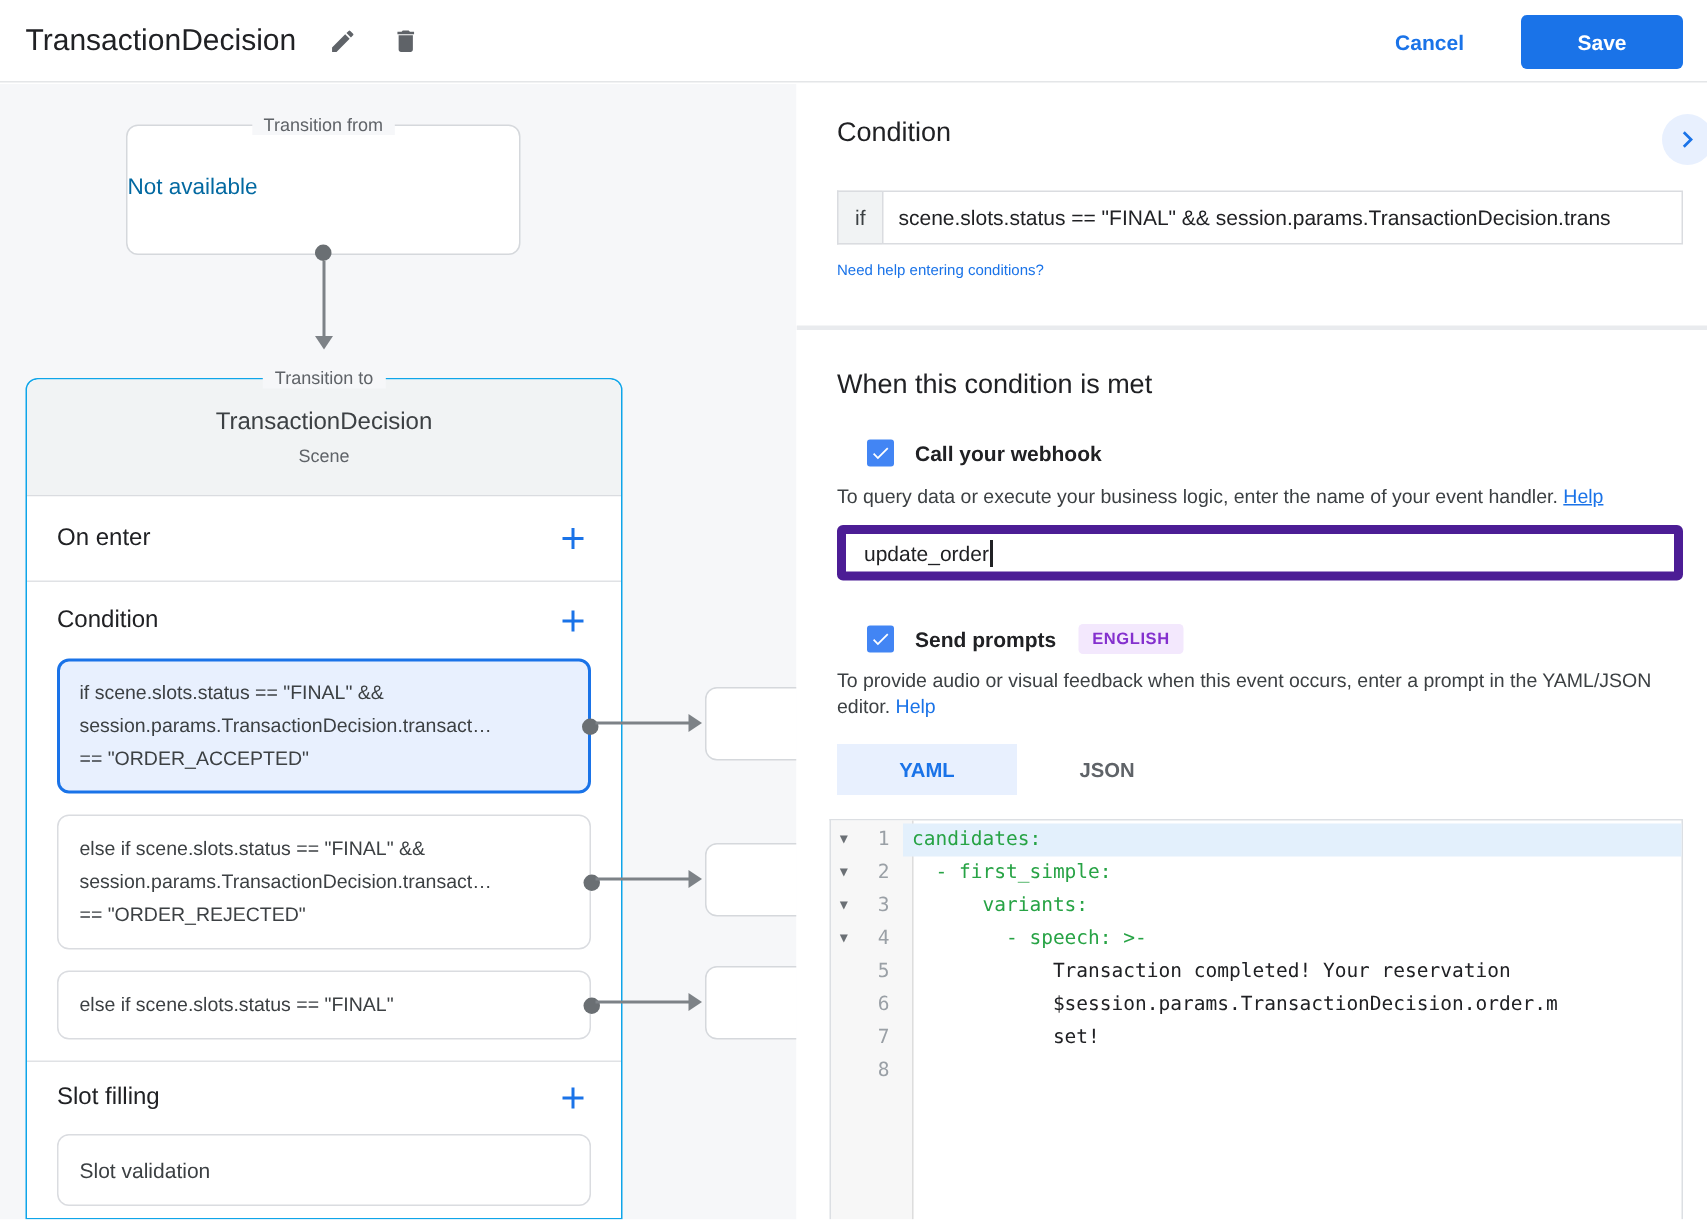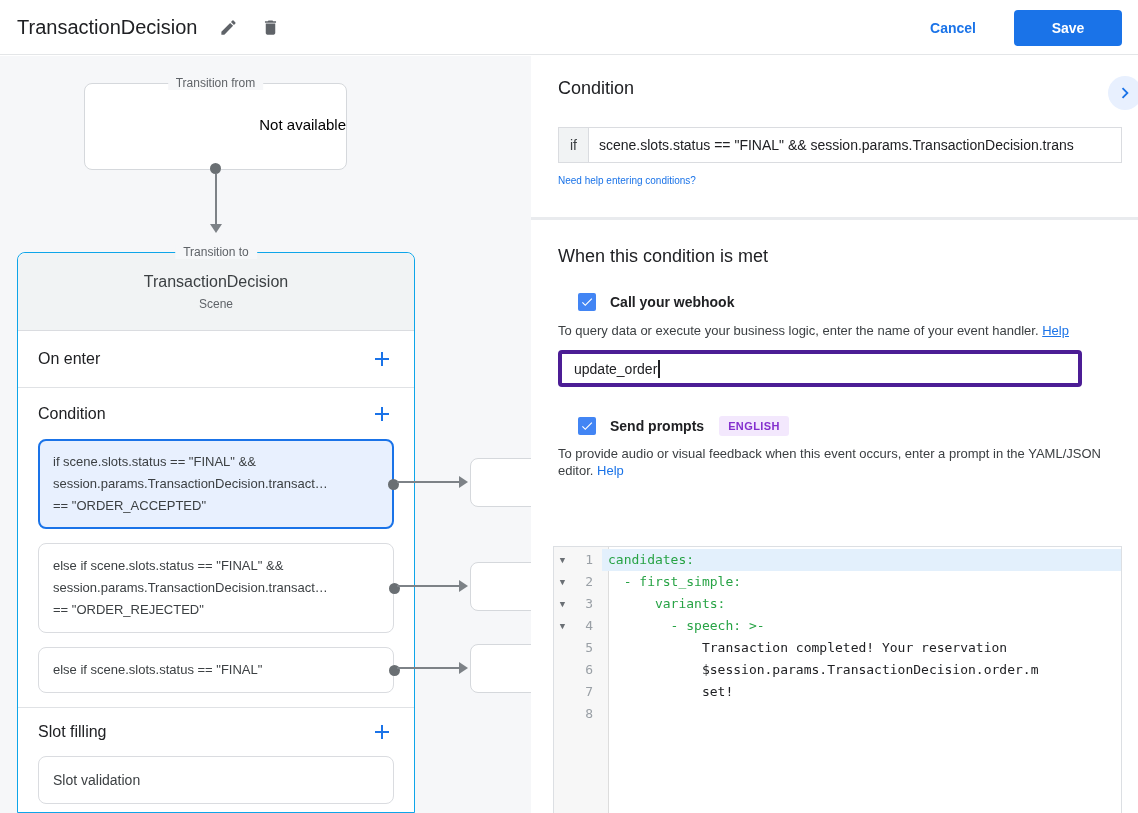--- a/index.html
+++ b/index.html
@@ -20,21 +20,21 @@
   .save-btn { background:#1a73e8; color:#fff; font-size:14px; font-weight:700; border:none;
               border-radius:4px; width:108px; height:36px; cursor:pointer; font-family:inherit; }
 
   
   .canvas { position:absolute; left:0; top:56px; width:531px; height:757px; background:#f6f7f9; overflow:hidden; }
 
   .tfrom-box { position:absolute; left:84px; top:27px; width:263px; height:87px; background:#fff;
                border:1px solid #d5d8dc; border-radius:8px; }
   .legend { position:absolute; top:-8px; left:50%; transform:translateX(-50%); background:#f6f7f9;
             padding:0 8px; font-size:12px; color:#5f6368; white-space:nowrap; }
-  .tfrom-msg { margin-top:32px; text-align:right; font-size:15px; color:#000000; }
+  .tfrom-msg { margin-top:32px; text-align:left; font-size:15px; color:#0369a1; }
 
   .vline { position:absolute; left:215px; top:118px; width:2px; height:52px; background:#7d8287; }
   .vdot  { position:absolute; left:210px; top:107px; width:11px; height:11px; border-radius:50%; background:#6a6f73; }
   .varrow{ position:absolute; left:210px; top:168px; width:0; height:0;
            border-left:6px solid transparent; border-right:6px solid transparent; border-top:9px solid #7d8287; }
 
   .tto { position:absolute; left:17px; top:196px; width:398px; height:561px; background:#fff;
          border:1px solid #0ea5e9; border-radius:8px 8px 0 0; }
   .tto-header { height:78px; background:#f1f3f4; border-bottom:1px solid #dadce0; border-radius:8px 8px 0 0;
                 display:flex; flex-direction:column; align-items:center; justify-content:center; }
@@ -82,21 +82,21 @@
   .sec2-title { position:absolute; left:27px; top:190px; font-size:18px; color:#202124; }
   .chk-row { position:absolute; left:47px; display:flex; align-items:center; }
   .checkbox { width:18px; height:18px; border-radius:2px; background:#4285f4; display:flex;
               align-items:center; justify-content:center; cursor:pointer; flex:none; }
   .checkbox svg { width:14px; height:14px; fill:#fff; }
   .chk-label { margin-left:14px; font-size:14px; font-weight:700; color:#202124; }
   .desc { position:absolute; left:27px; font-size:13px; color:#3c4043; line-height:17px; }
   .desc a { color:#1a73e8; cursor:pointer; }
   .desc a.u { text-decoration:underline; }
 
-  .wh-input { position:absolute; left:27px; top:294px; width:524px; height:37px; border:4px solid #4c1d95;
+  .wh-input { position:absolute; left:27px; top:294px; width:564px; height:37px; border:6px solid #4c1d95;
               border-radius:4px; display:flex; align-items:center; padding:0 12px; font-size:14px; color:#202124;
               cursor:text; background:#fff; }
   .caret { width:1.5px; height:18px; background:#202124; margin-left:1px; }
 
   .badge { margin-left:15px; background:#f3e8fd; color:#8430ce; font-size:11px; font-weight:700;
            letter-spacing:0.4px; padding:4px 9px; border-radius:3px; }
 
   .tabs { position:absolute; left:27px; top:440px; height:34px; display:flex; }
   .tab { width:120px; height:34px; display:flex; align-items:center; justify-content:center;
          font-size:13.5px; font-weight:700; color:#5f6368; cursor:pointer; }
@@ -261,20 +261,24 @@
           </svg>
       </div>
       <span class="chk-label">Send prompts</span>
       <span class="badge">ENGLISH</span>
     </div>
     <div class="desc" style="top:389px; width:556px;">
       <span>To provide audio or visual feedback when this event occurs, enter a prompt in the YAML/JSON editor.</span>
       <a>Help</a>
     </div>
 
+    <div class="tabs" id="tabs">
+        <div class="tab active">YAML</div>
+        <div class="tab">JSON</div>
+      </div>
 
     <div class="editor">
       <div class="gutter-bg"></div>
       <div class="ed-rows" id="ed-rows">
           <div class="ed-row active">
             <div class="fold-cell">▼</div>
             <div class="num-cell">1</div>
             <div class="code-cell key">candidates:</div>
           </div>
           <div class="ed-row">

